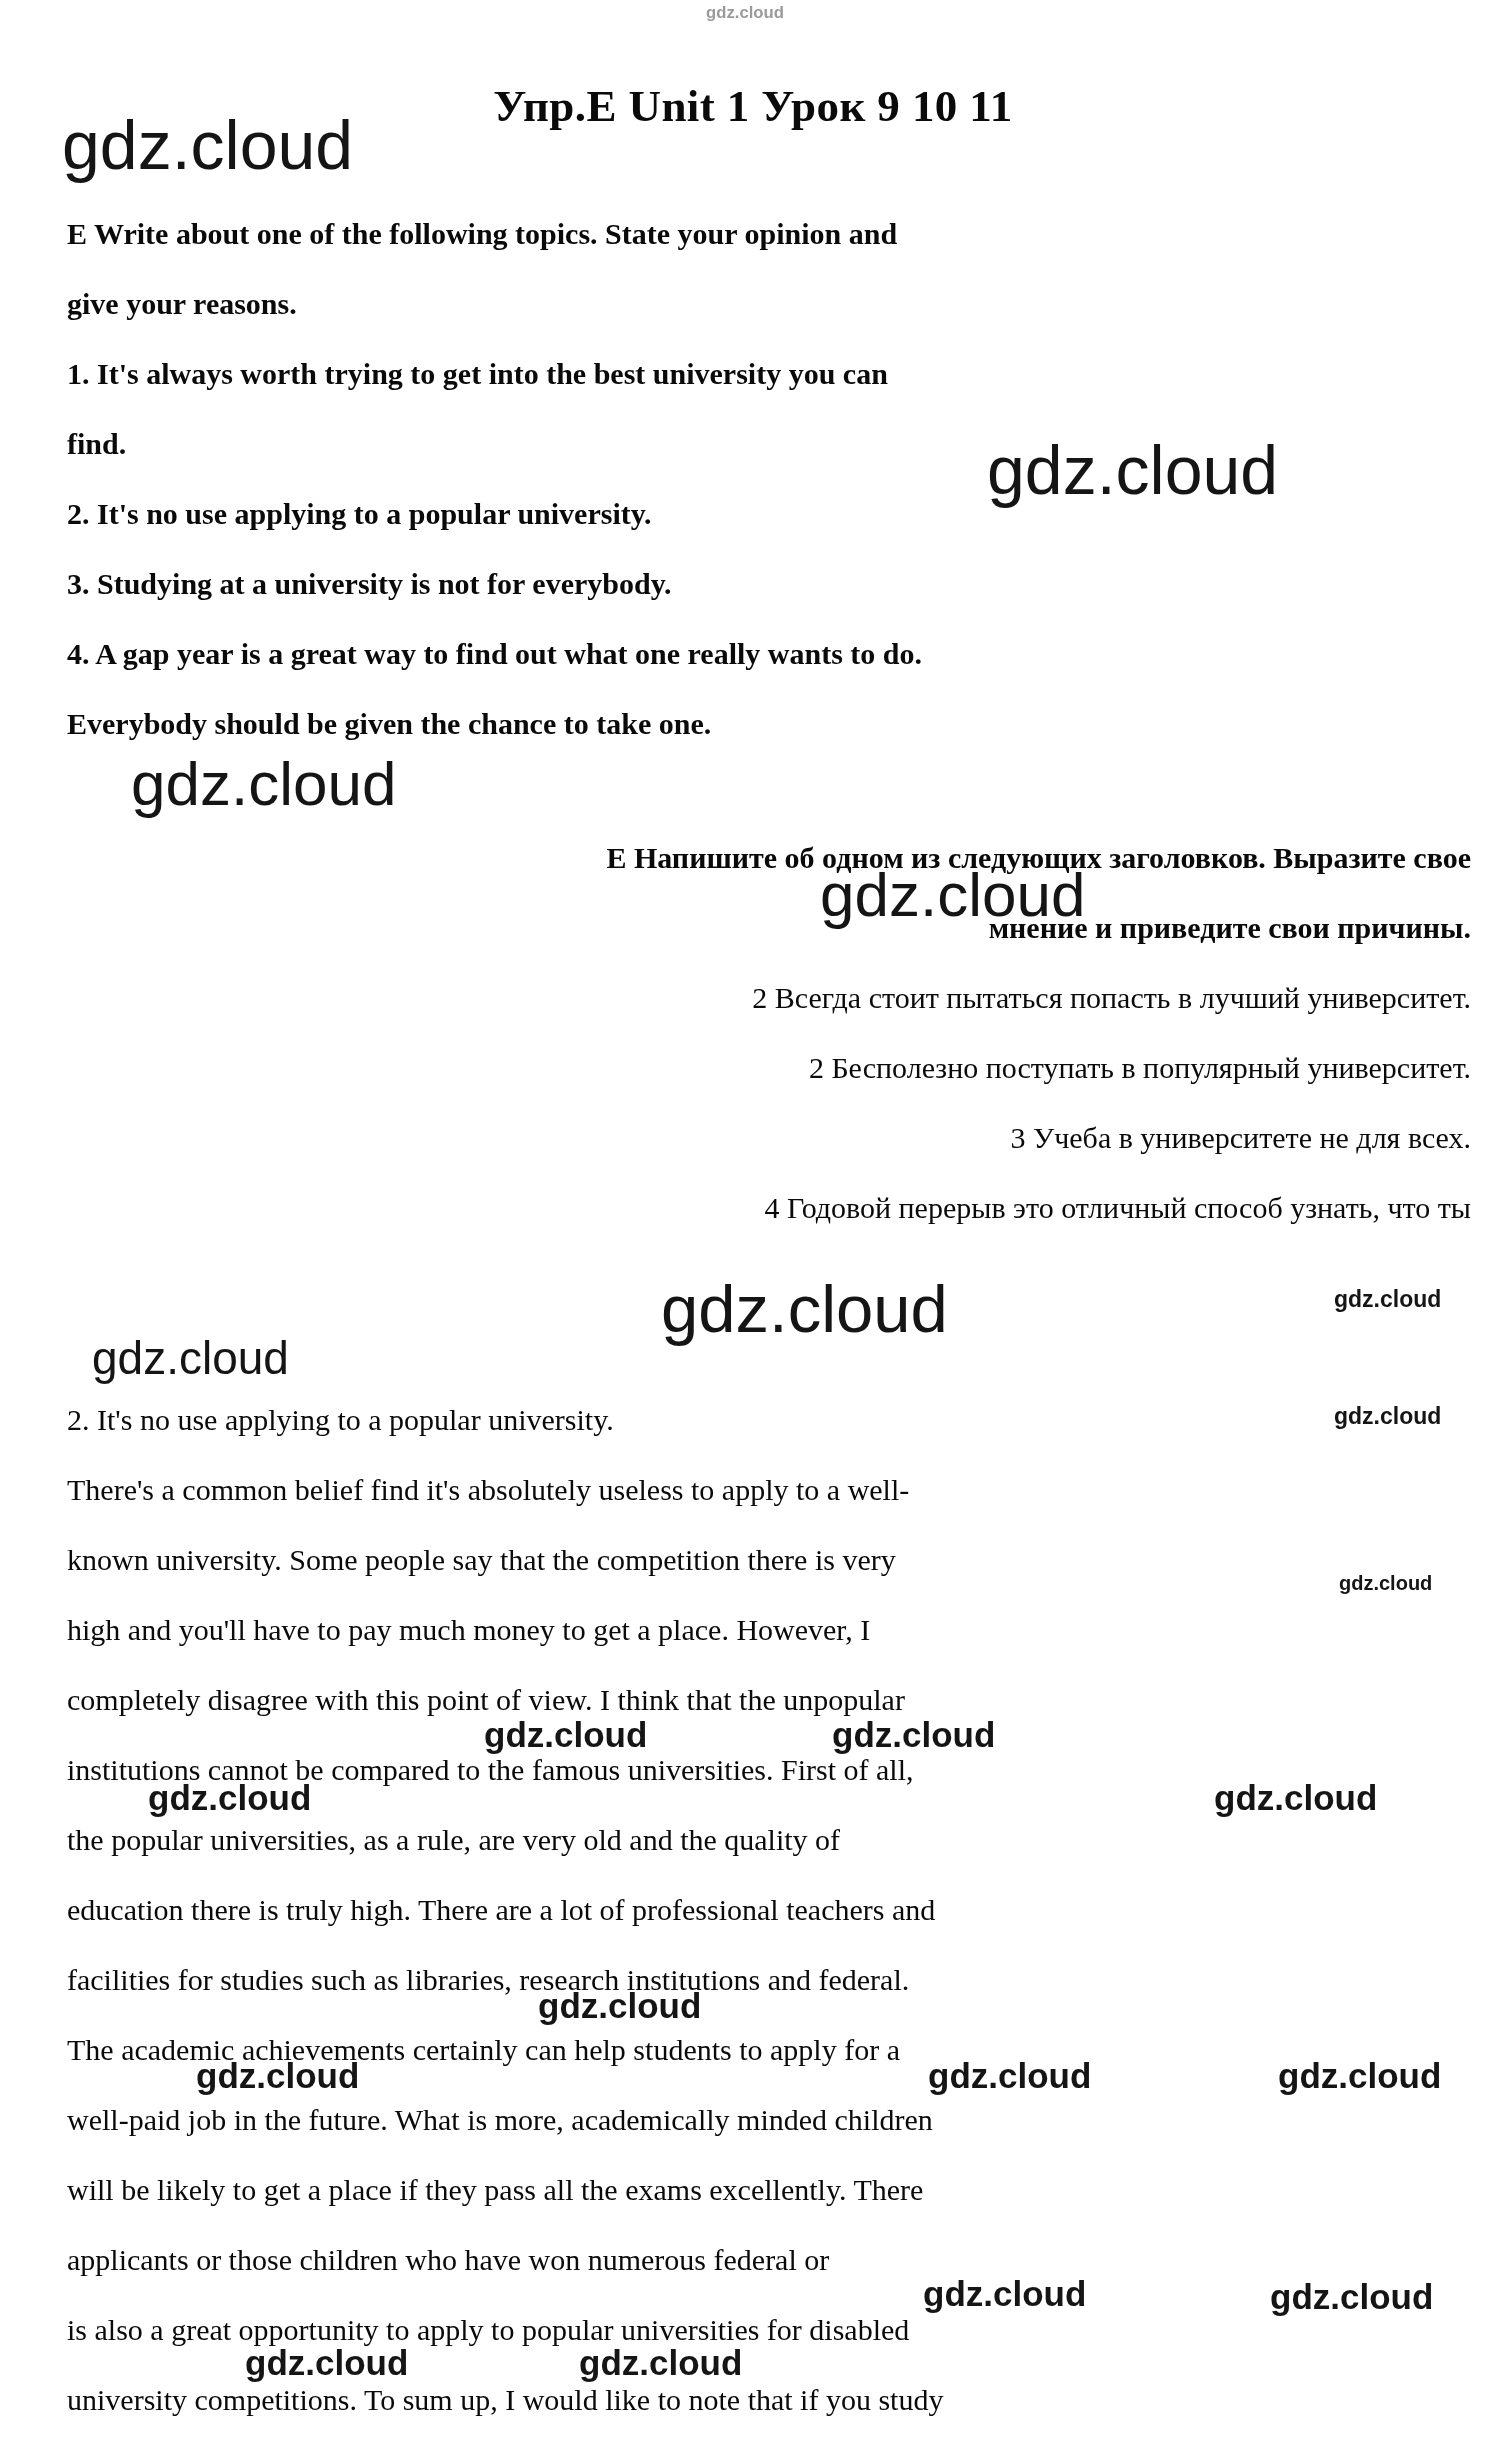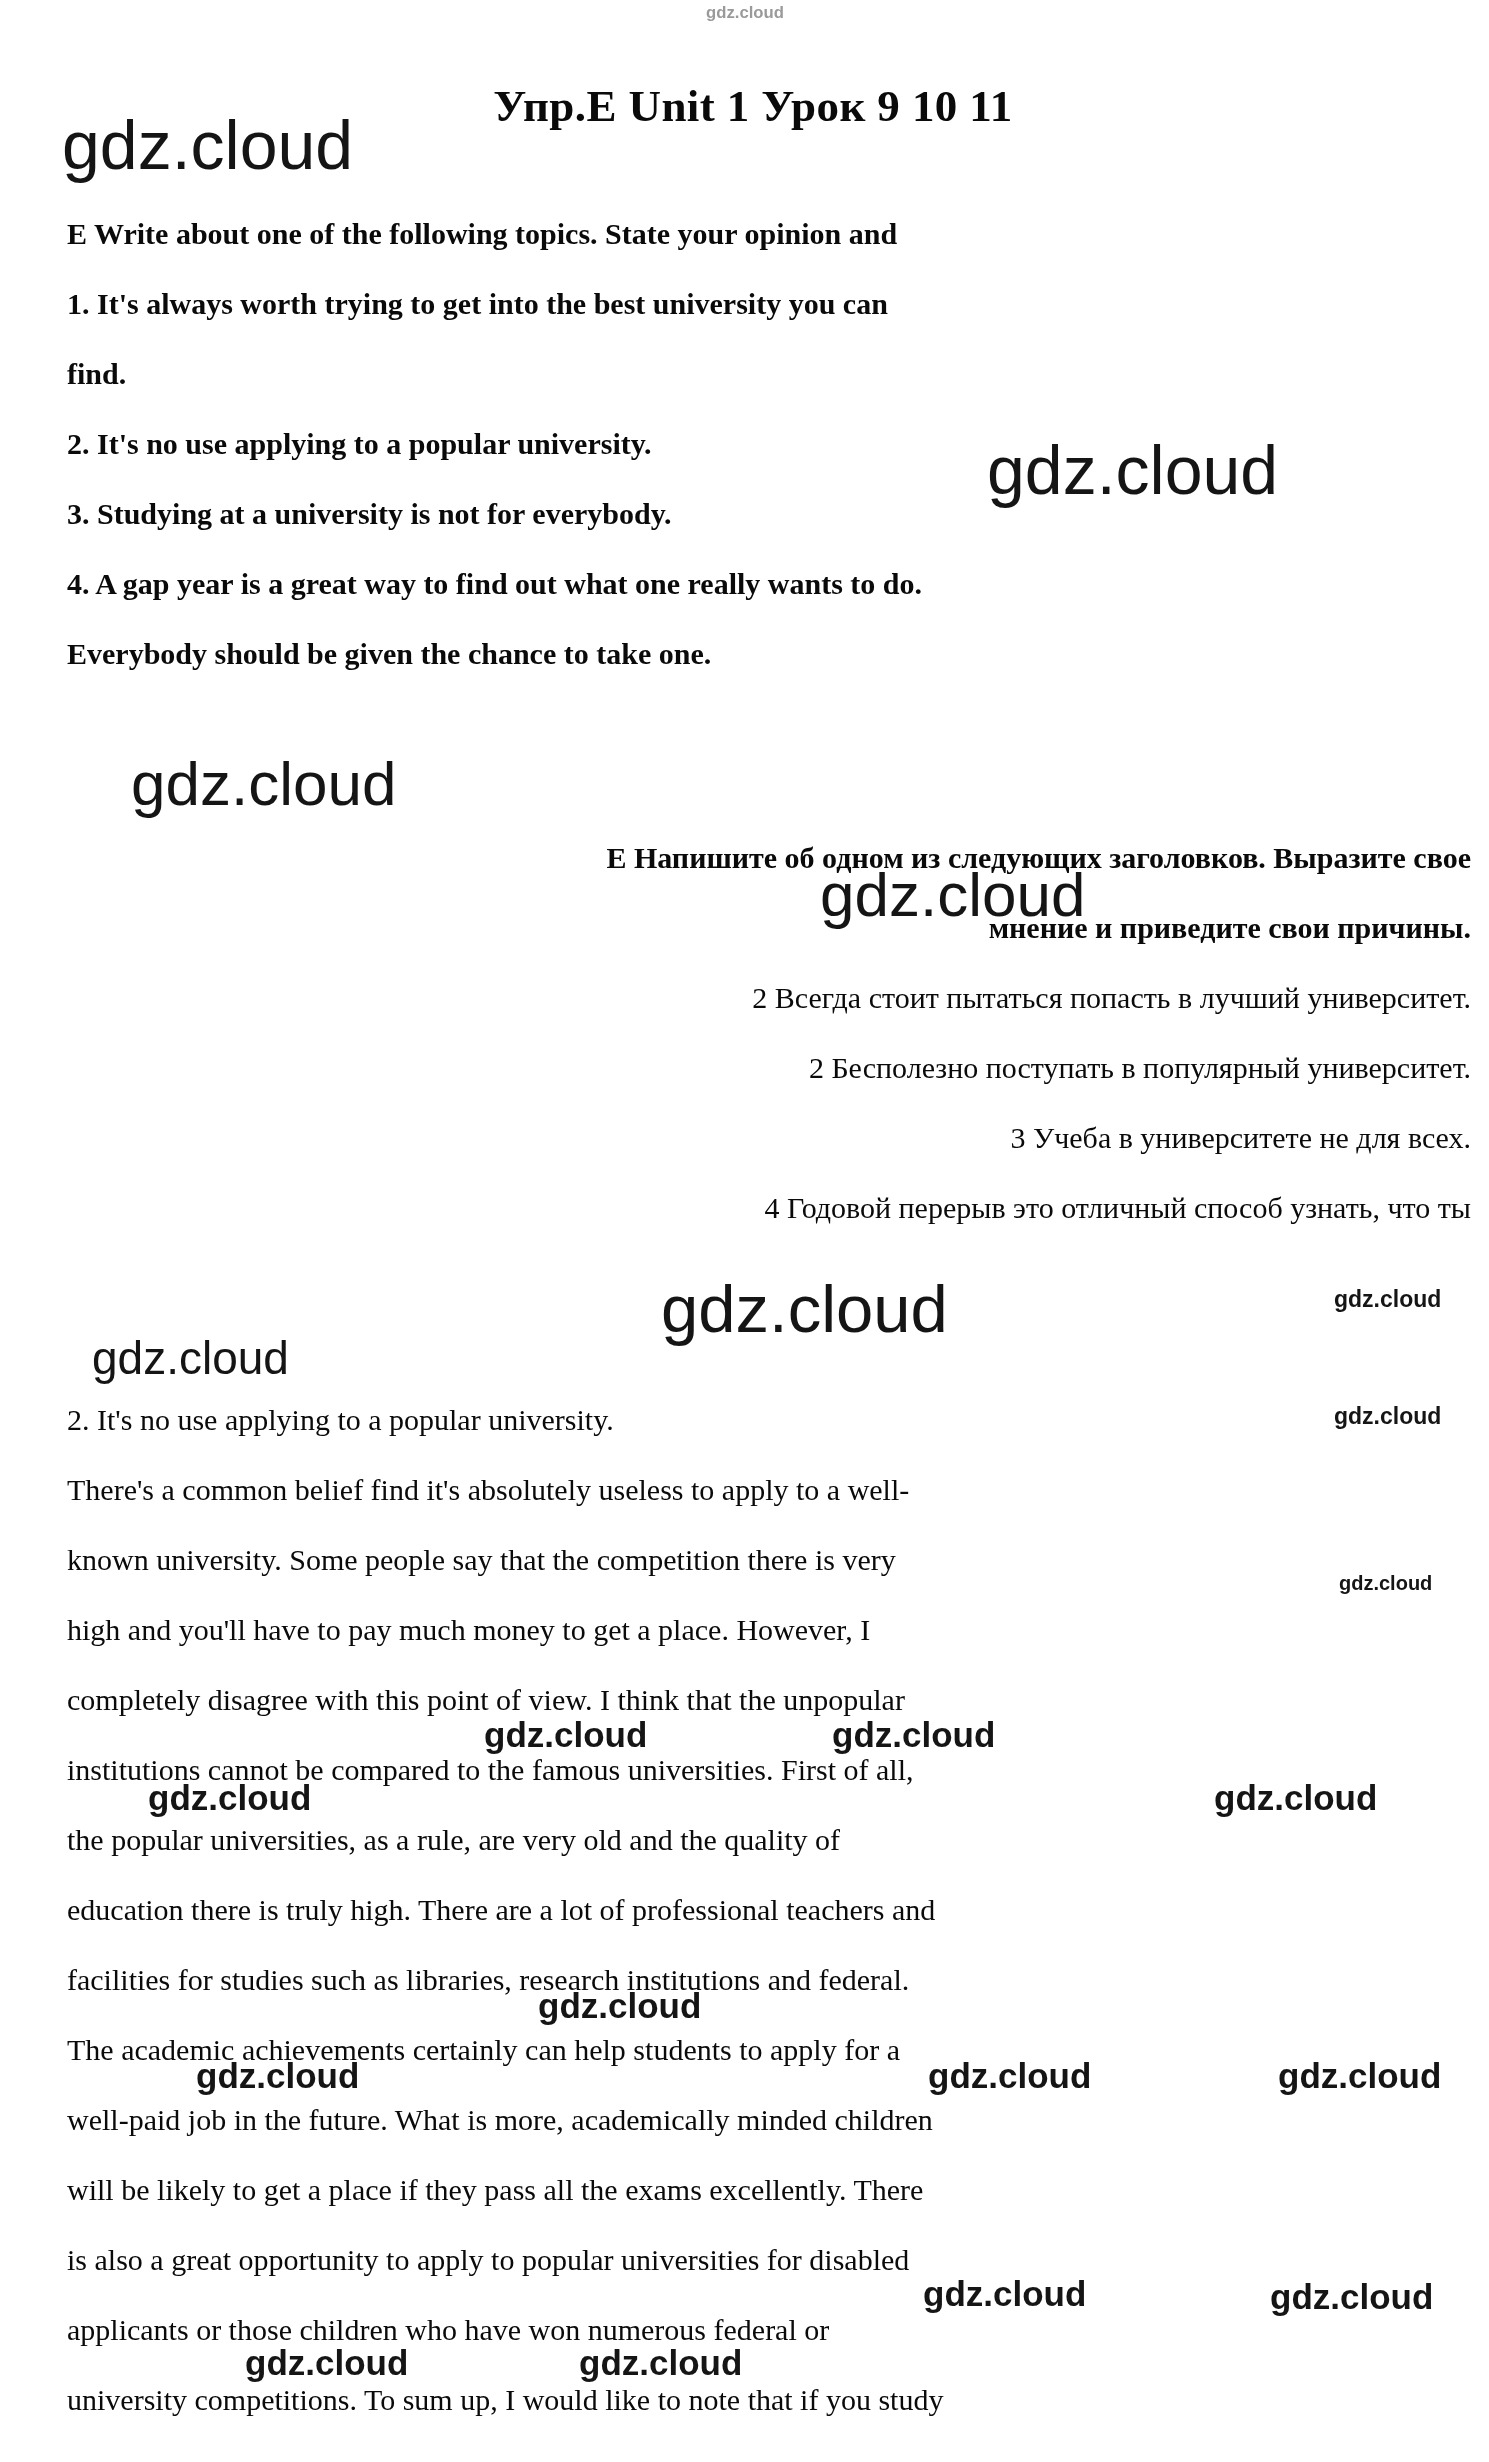--- a/index.html
+++ b/index.html
@@ -39,20 +39,21 @@
 <body>
 
 <div class="page">
 
   <div class="wm wm-top">gdz.cloud</div>
 
   <h1 class="title">Упр.Е Unit 1 Урок 9 10 11</h1>
 
   <section class="block block-en bold">
     <div class="line">E Write about one of the following topics. State your opinion and</div>
+    <div class="line">give your reasons.</div>
     <div class="line">1. It's always worth trying to get into the best university you can</div>
     <div class="line">find.</div>
     <div class="line">2. It's no use applying to a popular university.</div>
     <div class="line">3. Studying at a university is not for everybody.</div>
     <div class="line">4. A gap year is a great way to find out what one really wants to do.</div>
     <div class="line">Everybody should be given the chance to take one.</div>
   </section>
 
   <section class="block block-ru">
     <div class="line bold">Е Напишите об одном из следующих заголовков. Выразите свое</div>
@@ -69,22 +70,22 @@
     <div class="line">known university. Some people say that the competition there is very</div>
     <div class="line">high and you'll have to pay much money to get a place. However, I</div>
     <div class="line">completely disagree with this point of view. I think that the unpopular</div>
     <div class="line">institutions cannot be compared to the famous universities. First of all,</div>
     <div class="line">the popular universities, as a rule, are very old and the quality of</div>
     <div class="line">education there is truly high. There are a lot of professional teachers and</div>
     <div class="line">facilities for studies such as libraries, research institutions and federal.</div>
     <div class="line">The academic achievements certainly can help students to apply for a</div>
     <div class="line">well-paid job in the future. What is more, academically minded children</div>
     <div class="line">will be likely to get a place if they pass all the exams excellently. There</div>
+    <div class="line">applicants or those children who have won numerous federal or</div>
     <div class="line">is also a great opportunity to apply to popular universities for disabled</div>
-    <div class="line">applicants or those children who have won numerous federal or</div>
     <div class="line">university competitions. To sum up, I would like to note that if you study</div>
   </section>
 
   <div class="wm" style="left:62px;   top:111px;  font-size:68px;">gdz.cloud</div>
   <div class="wm" style="left:987px; top:436px;  font-size:68px;">gdz.cloud</div>
   <div class="wm" style="left:131px;  top:753px;  font-size:62px;">gdz.cloud</div>
   <div class="wm" style="left:820px; top:864px; font-size:62px;">gdz.cloud</div>
   <div class="wm" style="left:661px;  top:1275px; font-size:67px;">gdz.cloud</div>
   <div class="wm b" style="left:1334px; top:1288px; font-size:23px;">gdz.cloud</div>
   <div class="wm" style="left:92px;  top:1335px; font-size:46px;">gdz.cloud</div>

